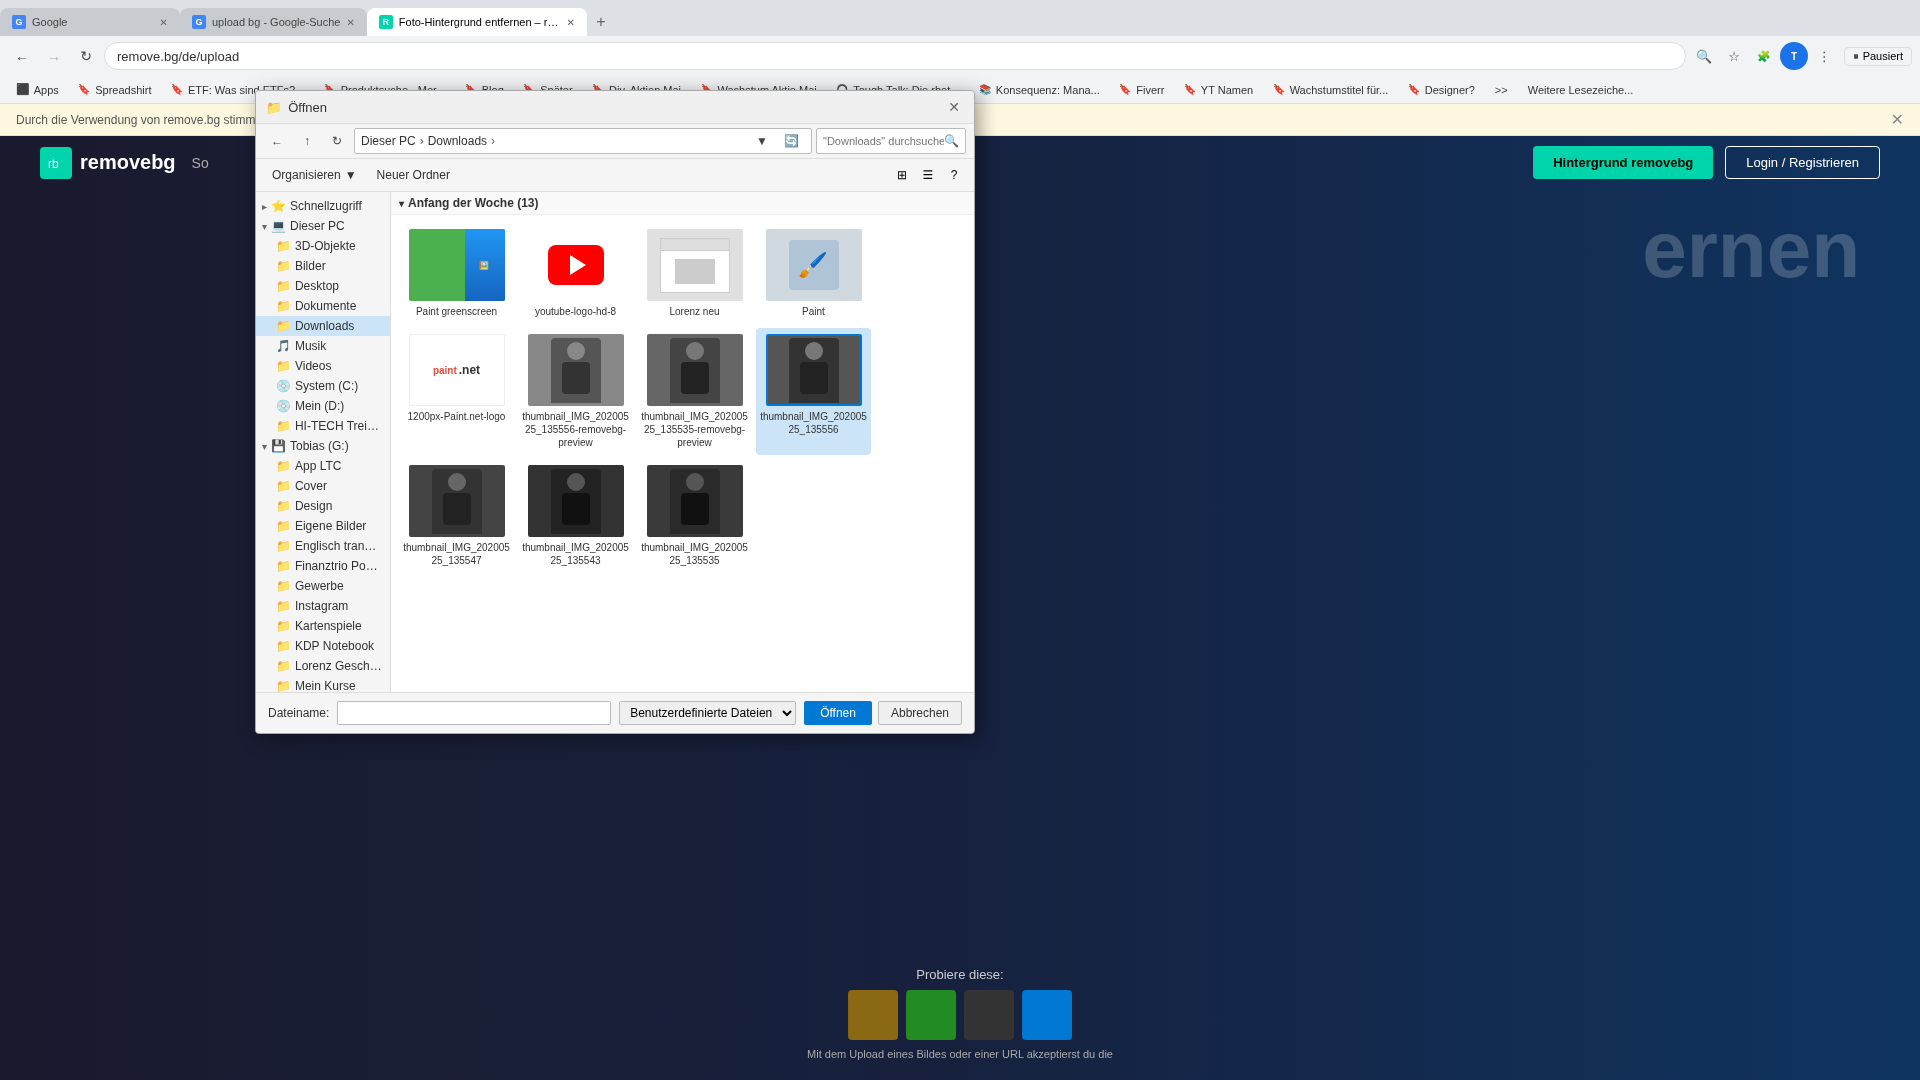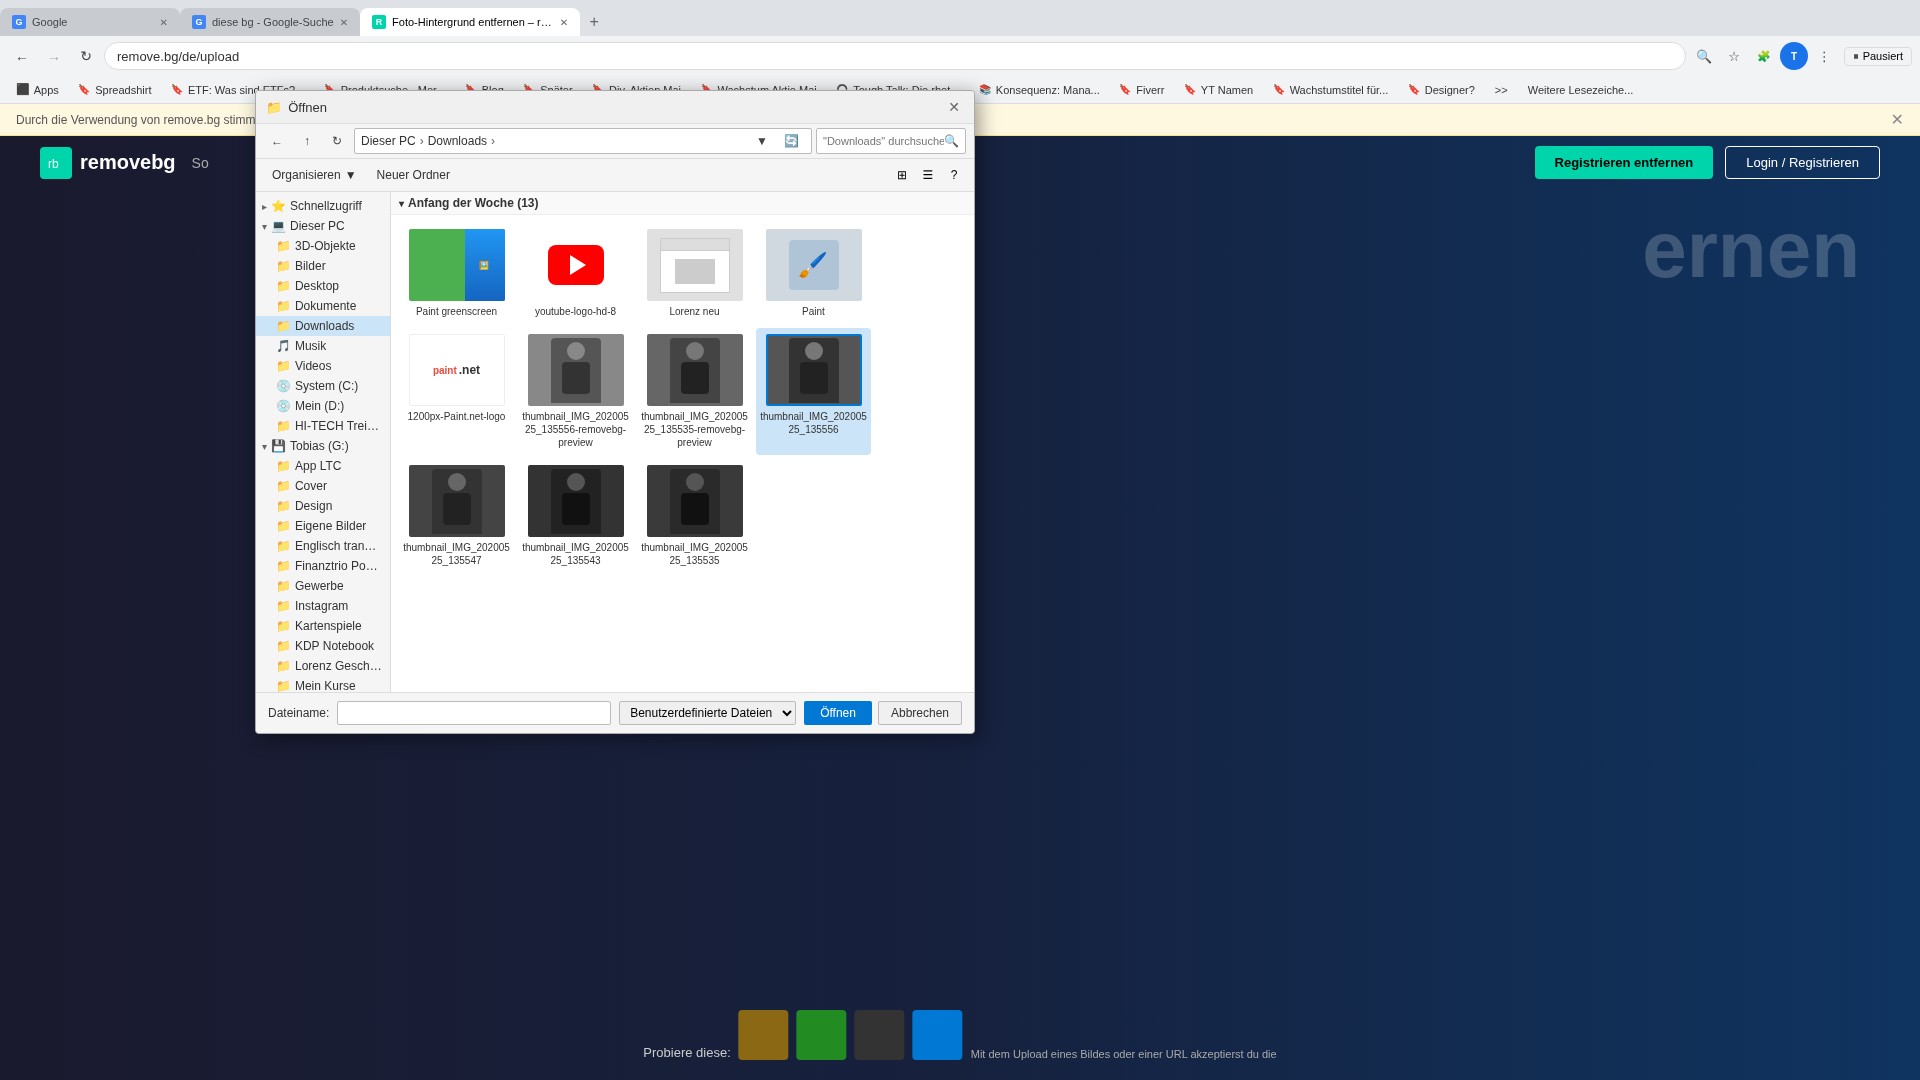--- a/index.html
+++ b/index.html
@@ -83,21 +83,21 @@
 <div class="browser-chrome">
 
   <div class="tab-bar">
     <div class="tab inactive">
       <div style="width:14px;height:14px;background:#4285f4;border-radius:2px;flex-shrink:0;display:flex;align-items:center;justify-content:center;color:#fff;font-size:9px;font-weight:bold;">G</div>
       <span class="tab-title">Google</span>
       <span class="tab-close">✕</span>
     </div>
     <div class="tab inactive">
       <div style="width:14px;height:14px;background:#4285f4;border-radius:2px;flex-shrink:0;display:flex;align-items:center;justify-content:center;color:#fff;font-size:9px;font-weight:bold;">G</div>
-      <span class="tab-title">diese bg - Google-Suche</span>
+      <span class="tab-title">upload bg - Google-Suche</span>
       <span class="tab-close">✕</span>
     </div>
     <div class="tab" style="background:#fff;">
       <div style="width:14px;height:14px;background:#00d4aa;border-radius:2px;flex-shrink:0;display:flex;align-items:center;justify-content:center;color:#fff;font-size:9px;font-weight:bold;">R</div>
       <span class="tab-title">Foto-Hintergrund entfernen – re...</span>
       <span class="tab-close">✕</span>
     </div>
     <div class="tab-new">+</div>
   </div>
 
@@ -197,30 +197,30 @@
       <div style="width:32px;height:32px;background:#00d4aa;border-radius:4px;display:flex;align-items:center;justify-content:center;">
         <svg width="20" height="20" viewBox="0 0 20 20">
             <rect width="20" height="20" fill="#00d4aa"></rect>
             <text x="2" y="15" font-size="12" fill="#fff">rb</text>
           </svg>
       </div>
       <span style="font-size:20px;font-weight:bold;color:#fff;">removebg</span>
       <span style="font-size:14px;color:#aaa;margin-left:8px;">So</span>
     </div>
     <div style="display:flex;gap:12px;">
-      <button style="background:#00d4aa;color:#000;padding:8px 20px;border:none;border-radius:4px;font-size:13px;cursor:pointer;font-weight:600;">Registrieren entfernen</button>
+      <button style="background:#00d4aa;color:#000;padding:8px 20px;border:none;border-radius:4px;font-size:13px;cursor:pointer;font-weight:600;">Hintergrund removebg</button>
       <button style="border:1px solid #fff;color:#fff;padding:8px 20px;border-radius:4px;font-size:13px;cursor:pointer;background:transparent;">Login / Registrieren</button>
     </div>
   </div>
 
   <div style="position:absolute;top:100px;right:60px;font-size:80px;font-weight:bold;color:rgba(255,255,255,0.2);">
     <span>ernen</span>
   </div>
 
-  <div style="position:absolute;bottom:20px;left:50%;transform:translateX(-50%);display:flex;flex-direction:row;align-items:flex-end;gap:8px;z-index:50;">
+  <div style="position:absolute;bottom:20px;left:50%;transform:translateX(-50%);display:flex;flex-direction:column;align-items:center;gap:8px;z-index:50;">
     <span style="color:#ccc;font-size:13px;">Probiere diese:</span>
     <div style="display:flex;gap:8px;">
       <div style="width:50px;height:50px;background:#8B6914;border-radius:4px;"></div>
       <div style="width:50px;height:50px;background:#228B22;border-radius:4px;"></div>
       <div style="width:50px;height:50px;background:#333;border-radius:4px;"></div>
       <div style="width:50px;height:50px;background:#0078d4;border-radius:4px;"></div>
     </div>
     <span style="color:#aaa;font-size:11px;">Mit dem Upload eines Bildes oder einer URL akzeptierst du die</span>
   </div>
 </div>

